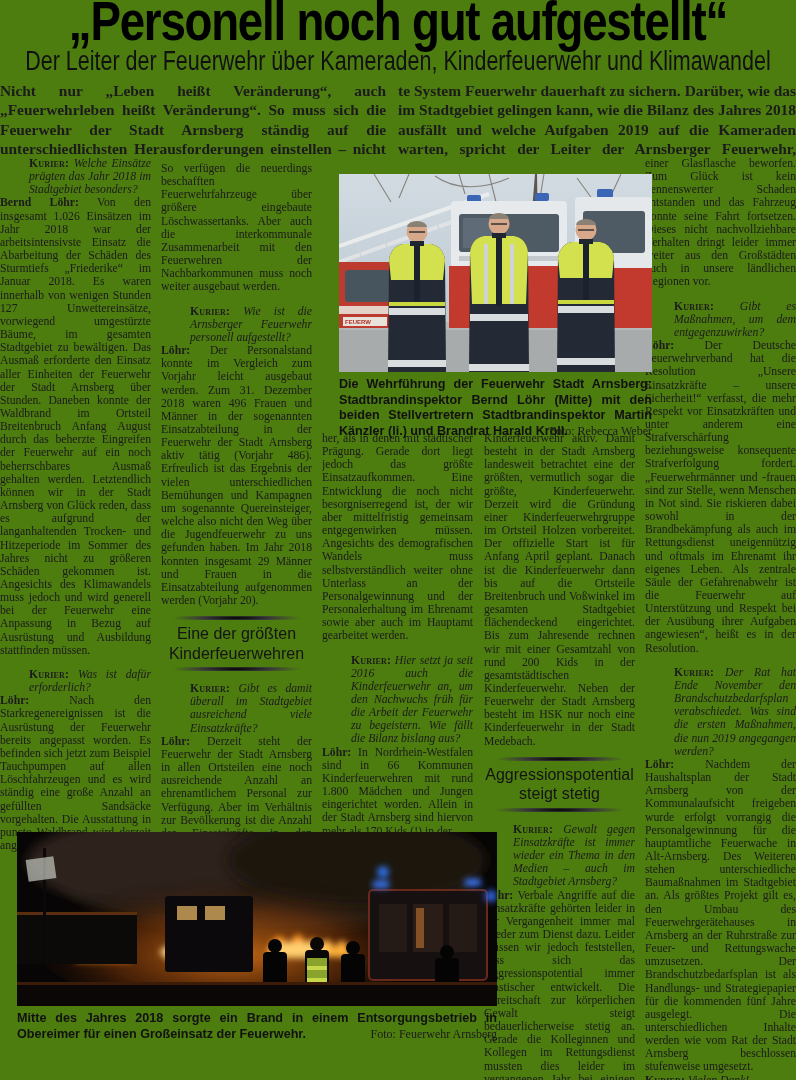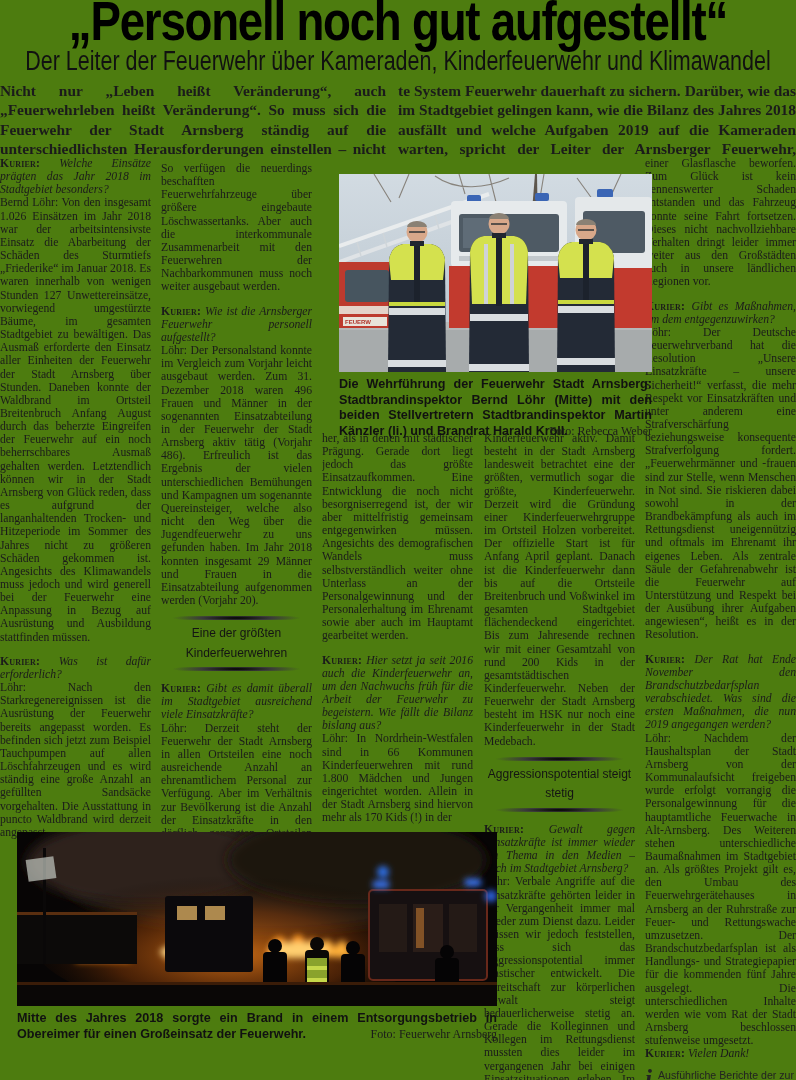--- a/index.html
+++ b/index.html
@@ -18,36 +18,36 @@
   .intro{position:absolute;top:81px;left:0;width:796px;height:78px;overflow:hidden;}
   .intro p{position:absolute;top:0;margin:0;font-weight:700;font-size:15.4px;line-height:19.3px;
            text-align:justify;hyphens:auto;}
   .intro-left{left:0;width:386px;}
   .intro-right{left:398px;width:398px;}
 
   
   .col{position:absolute;width:151px;overflow:hidden;font-size:11.7px;line-height:13.15px;
        text-align:justify;hyphens:auto;}
   .col p{margin:0;}
-  .col p.qa{margin-top:11px;}
+  .col p.qa{margin-top:11px;padding-left:29px;}
   .col p.first{margin-top:0;}
   .ql{font-weight:700;font-variant:small-caps;letter-spacing:.2px;}
   .qi{font-style:italic;}
-  .al{font-weight:400;}
+  .al{font-weight:700;}
   .c1{left:0;  top:157px;height:700px;}
   .c2{left:161px;top:162px;height:700px;}
   .c3{left:322px;top:432px;height:426px;}
   .c4{left:484px;top:432px;height:648px;}
   .c5{left:645px;top:157px;height:923px;}
 
   
   .pullwrap{margin:9px 0;}
   .rule{height:4px;width:86%;margin:4px auto;
         background:radial-gradient(ellipse 50% 100% at 50% 50%, #000 0%, #3a3a3a 55%, rgba(0,0,0,0) 100%);}
-  .pull{text-align:center;font-family:"Liberation Sans",sans-serif;font-size:12px;line-height:19.5px;
+  .pull{text-align:center;font-family:"Liberation Sans",sans-serif;font-size:16px;line-height:19.5px;
         color:#141414;hyphens:manual;}
 
   
   figure{position:absolute;margin:4px;padding:13px;}
   .fig-team{left:322px;top:157px;width:313px;}
   .fig-team svg{display:block;width:313px;height:198px;}
   .fig-fire{left:0;top:815px;width:480px;}
   .fig-fire svg{display:block;width:480px;height:174px;}
   figcaption{margin-top:5px;font-family:"Liberation Sans",sans-serif;font-weight:700;
              font-size:12.6px;line-height:15.6px;text-align:justify;color:#111;hyphens:auto;}

